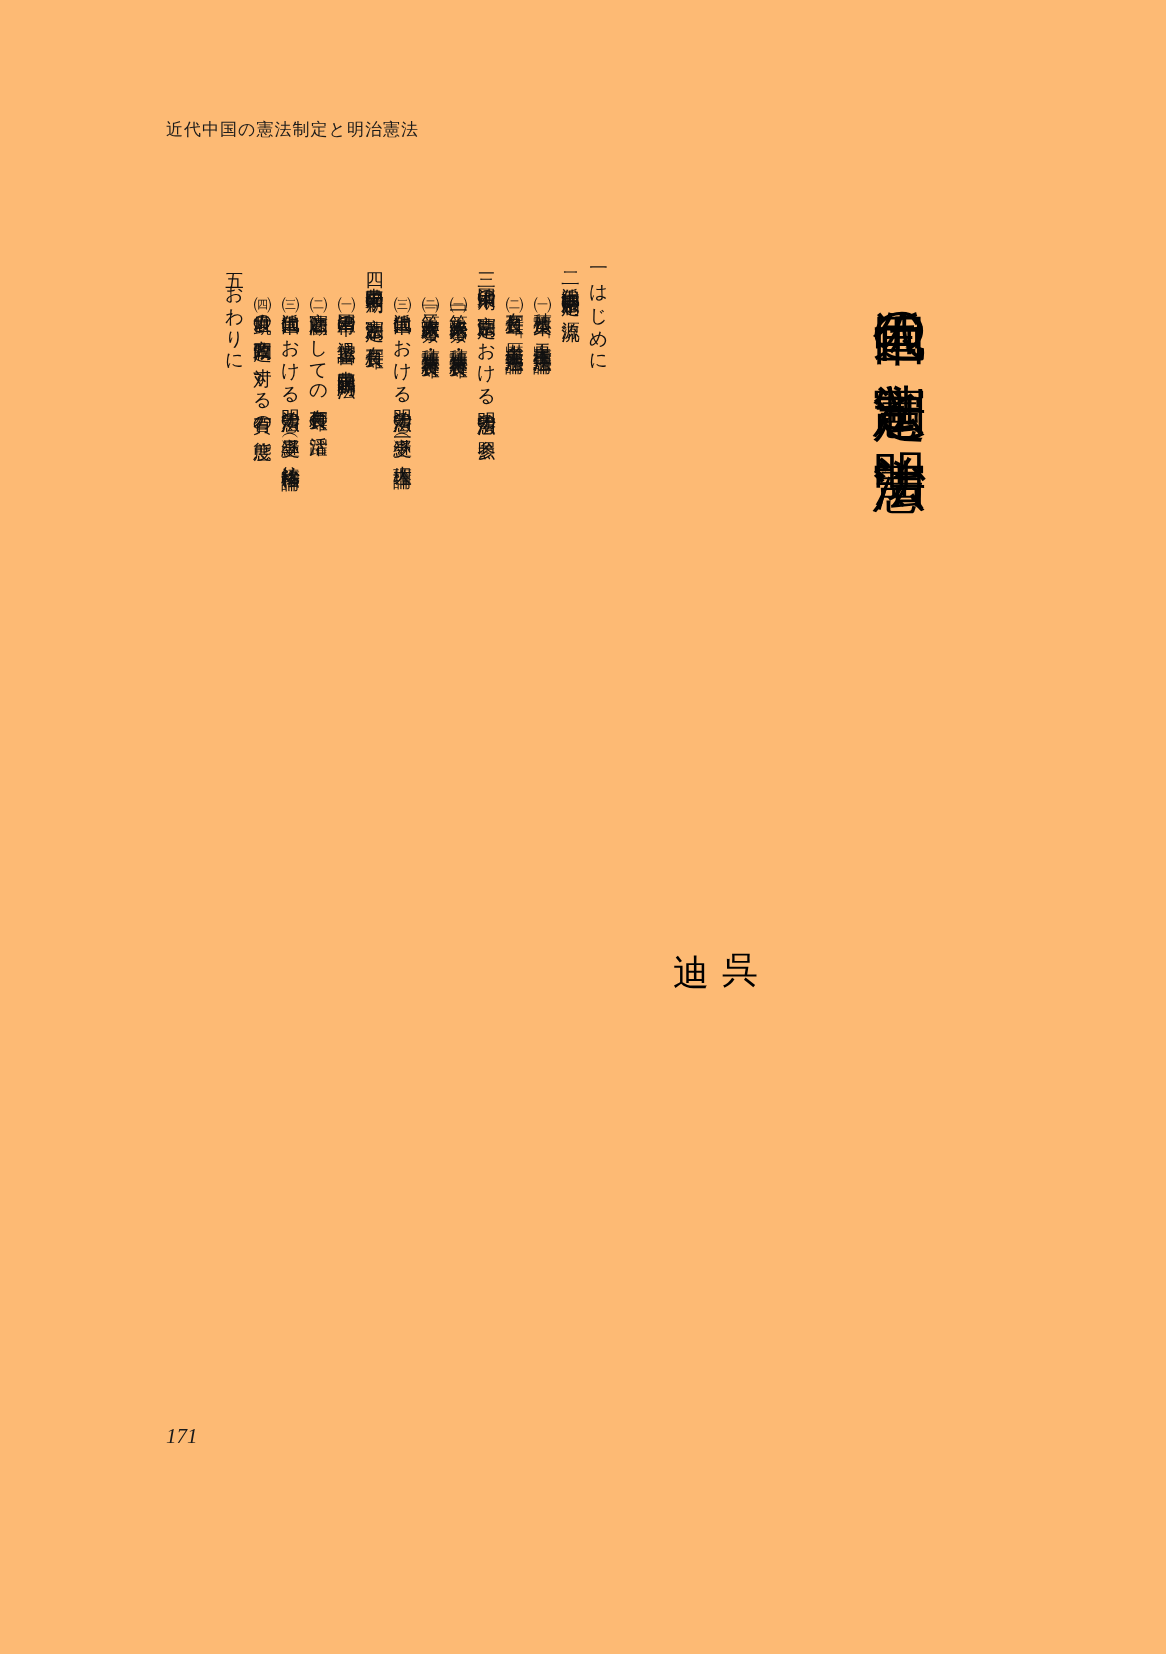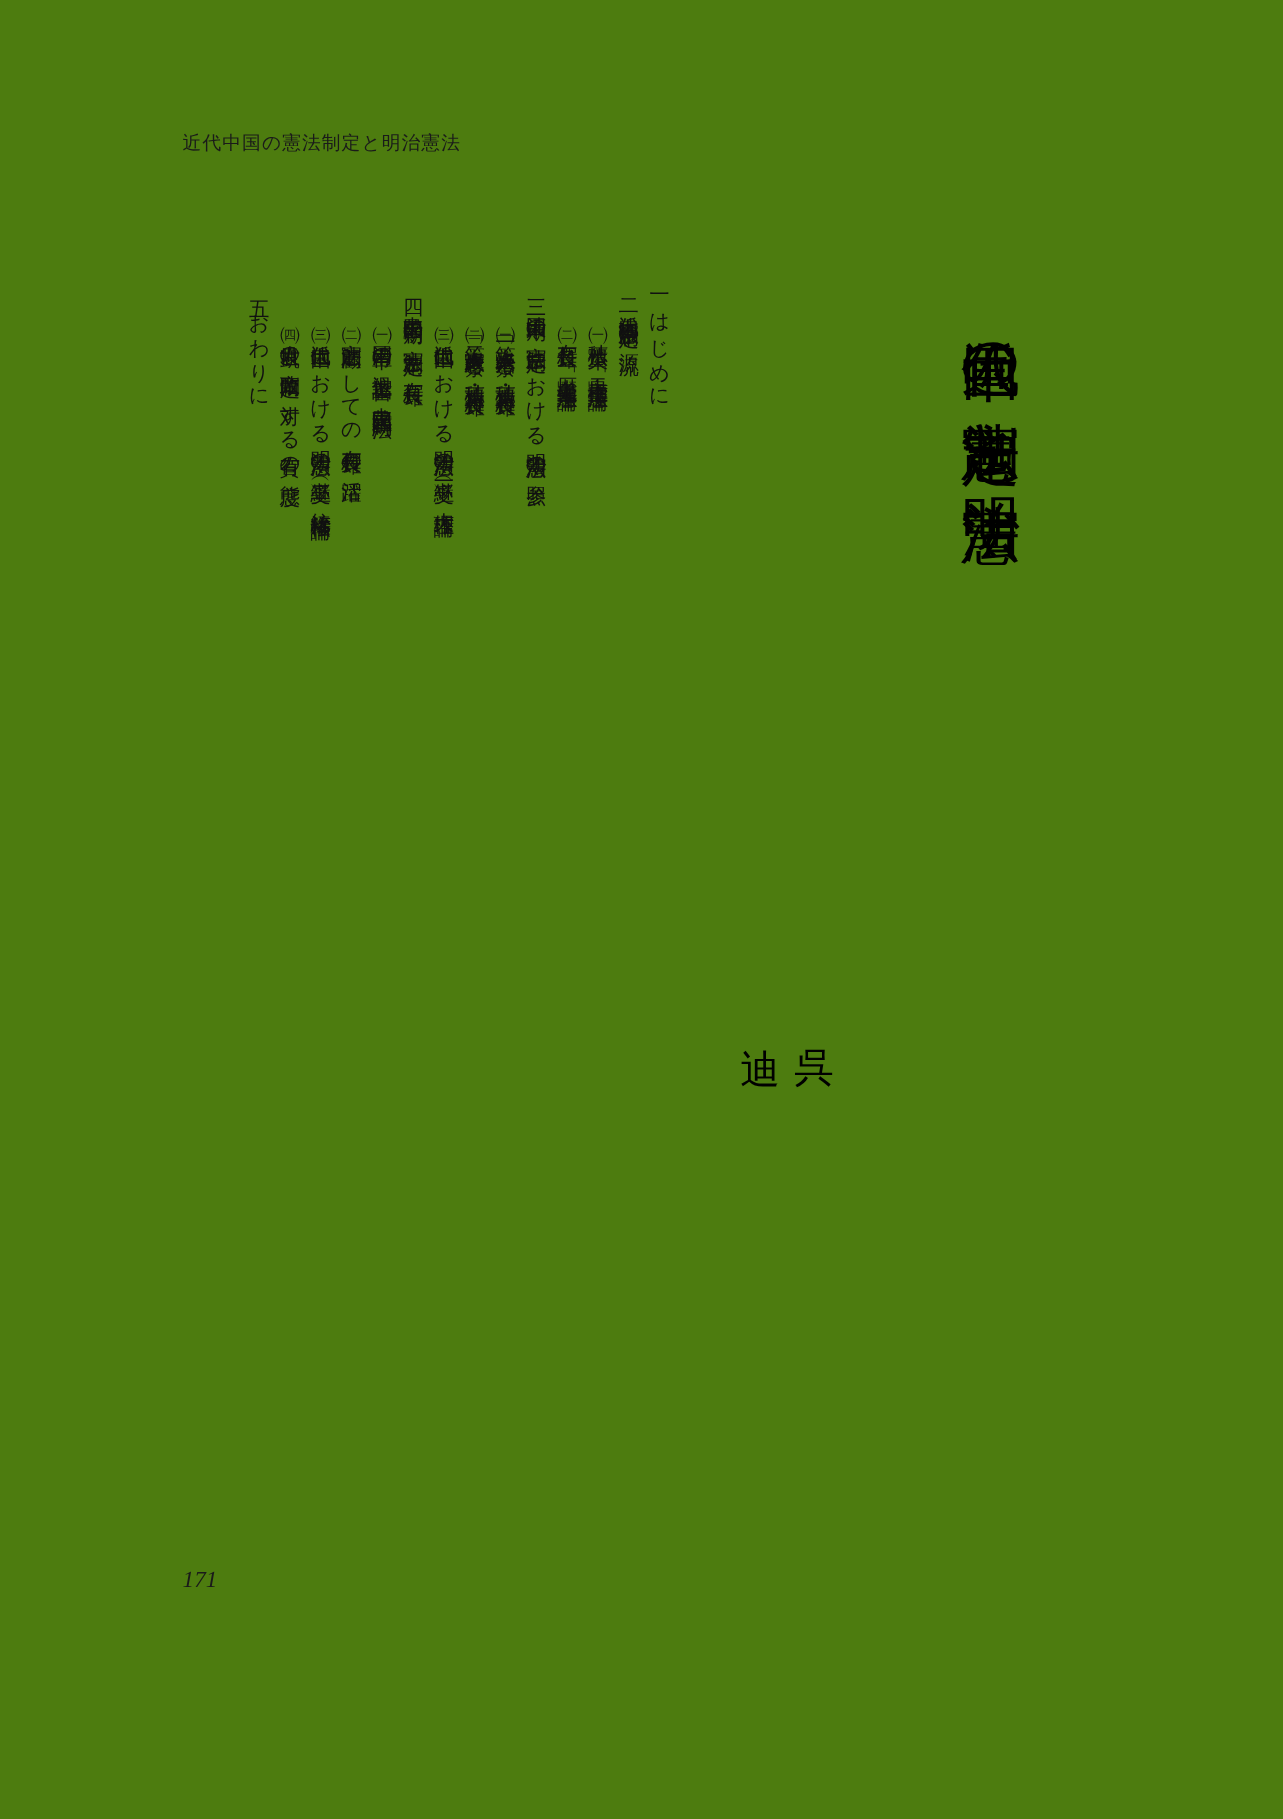--- a/index.html
+++ b/index.html
@@ -8,21 +8,21 @@
     background: #ffffff;
   }
   body {
     font-family: "Liberation Serif", "DejaVu Serif", serif;
     color: #111111;
   }
   .page {
     position: relative;
     width: 1166px;
     height: 1654px;
-    background: #4d7c0f;
+    background: #fdba74;
     overflow: hidden;
   }
 
   
   .running-head {
     position: absolute;
     left: 166px;
     top: 118px;
     font-size: 17px;
     letter-spacing: 0.06em;

